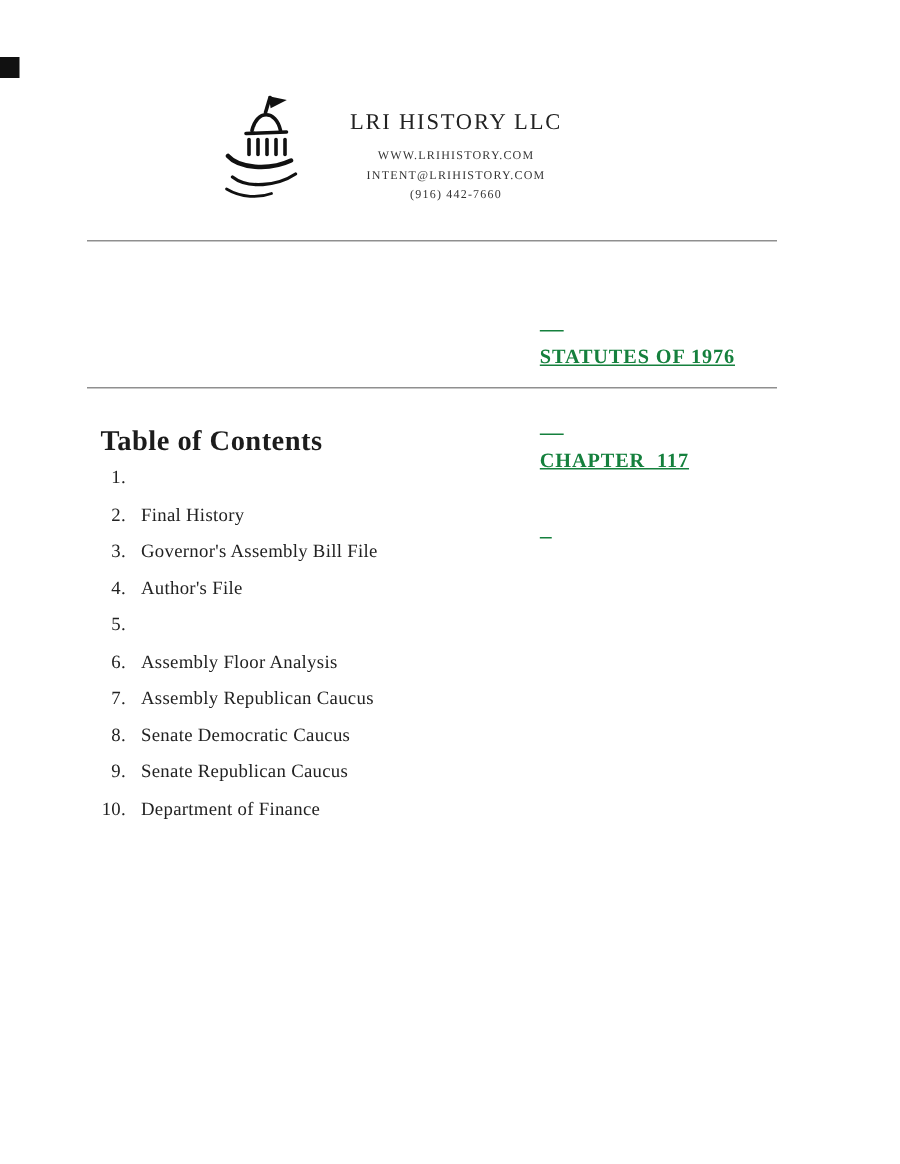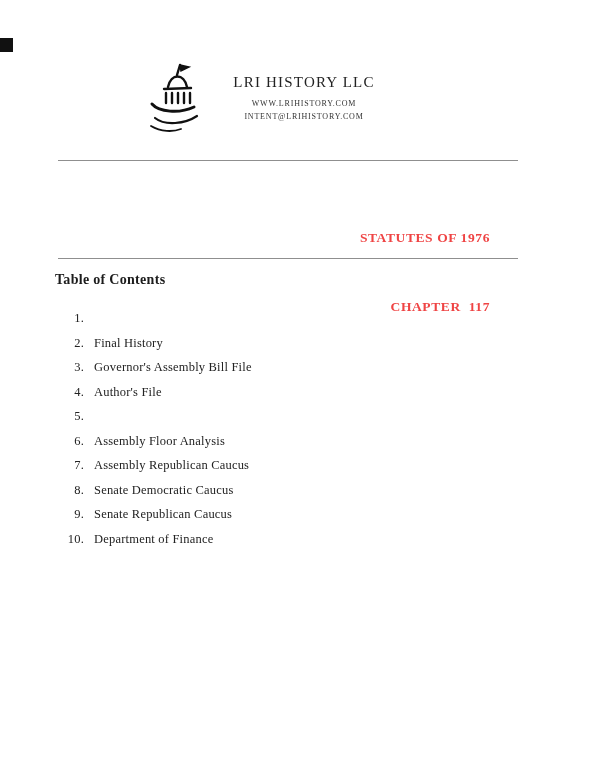--- a/index.html
+++ b/index.html
@@ -65,34 +65,34 @@
     border: none;
     border-top: 1px solid #8f8f8f;
     margin: 0;
   }
   .rule-top { top: 160px; }
   .rule-bottom { top: 258px; }
   .ref-block {
     position: absolute;
     top: 180px;
     right: 110px;
-    text-align: right;
     font-weight: bold;
     font-size: 13.5px;
     letter-spacing: 0.6px;
     line-height: 23px;
-    color: #ef4444;
+    color: #15803d;
     white-space: pre-wrap;
+    text-decoration: underline;
   }
   .toc-title {
     position: absolute;
     top: 272px;
     left: 55px;
-    margin: 0;
-    font-size: 14px;
+    margin: 12px;
+    font-size: 19px;
     font-weight: bold;
     letter-spacing: 0.3px;
     color: #1c1c1c;
   }
   .toc-list {
     position: absolute;
     top: 306px;
     left: 57px;
     margin: 0;
     padding: 0;
@@ -137,20 +137,21 @@
 
         <path d="M47 47 C32 54 12 52 5 44" stroke-width="3"></path>
         <path d="M8 58 C18 66 38 64 50 56" stroke-width="2.2"></path>
         <path d="M4 66 C14 72 26 72 34 69" stroke-width="1.8"></path>
       </svg>
     </div>
     <div class="letterhead-text">
       <div class="company">LRI HISTORY LLC</div>
       <div class="contact">WWW.LRIHISTORY.COM</div>
       <div class="contact">INTENT@LRIHISTORY.COM</div>
+      <div class="contact">(916) 442-7660</div>
     </div>
   </header>
 
   <hr class="rule rule-top">
 
   <div class="ref-block">
     <div>STATUTES OF 1976</div>
     <div>CHAPTER  117</div>
   </div>
 

